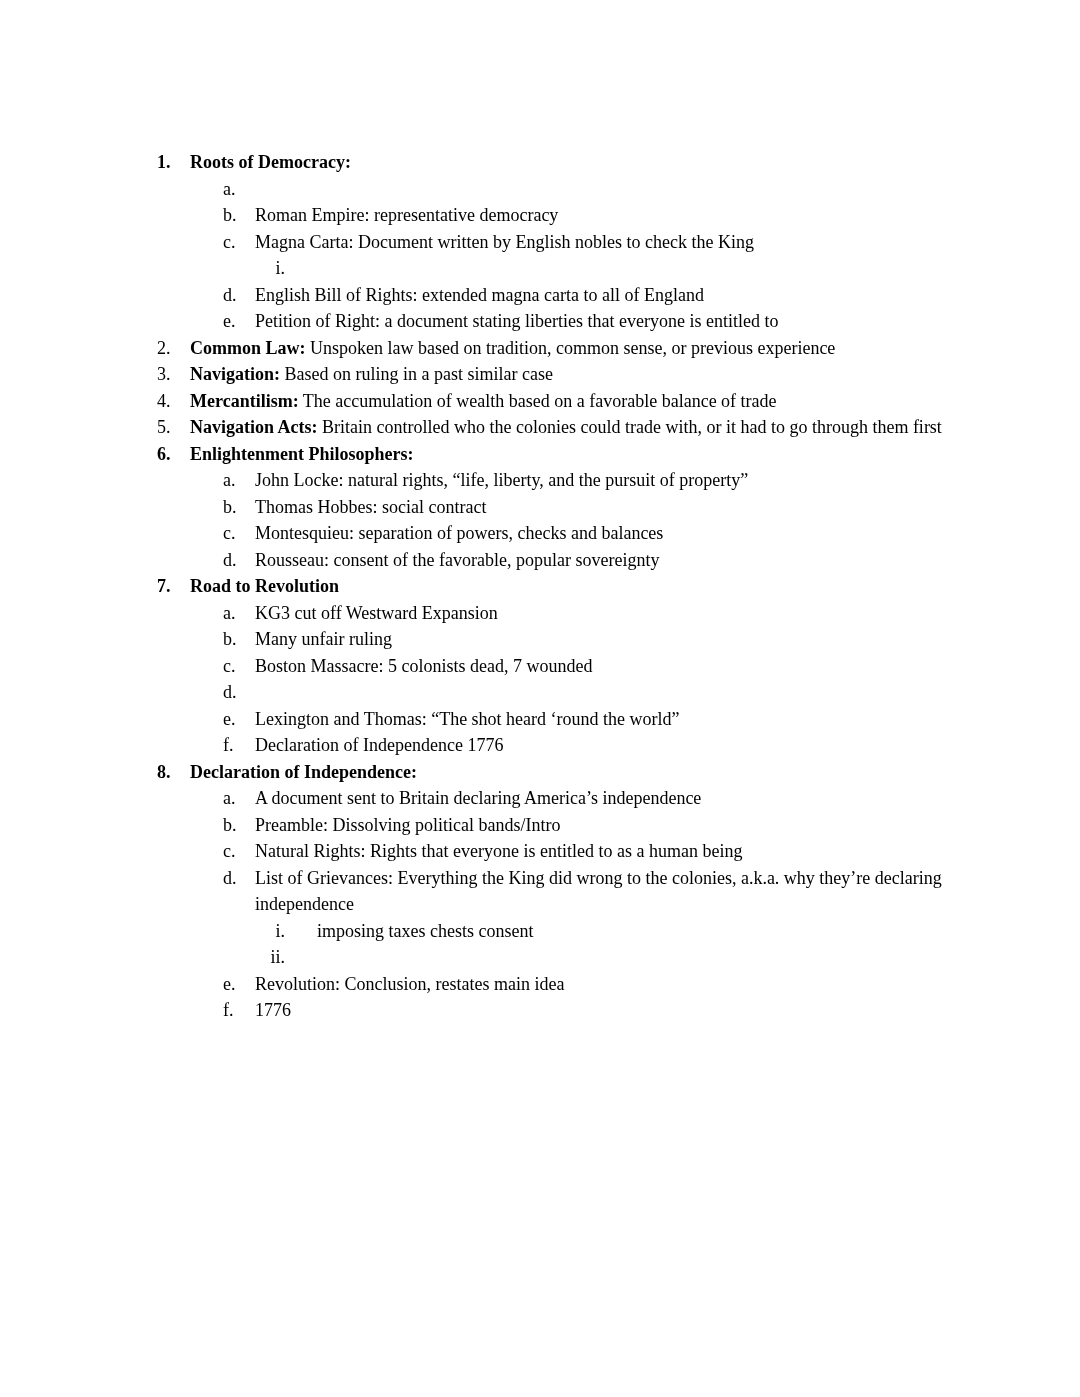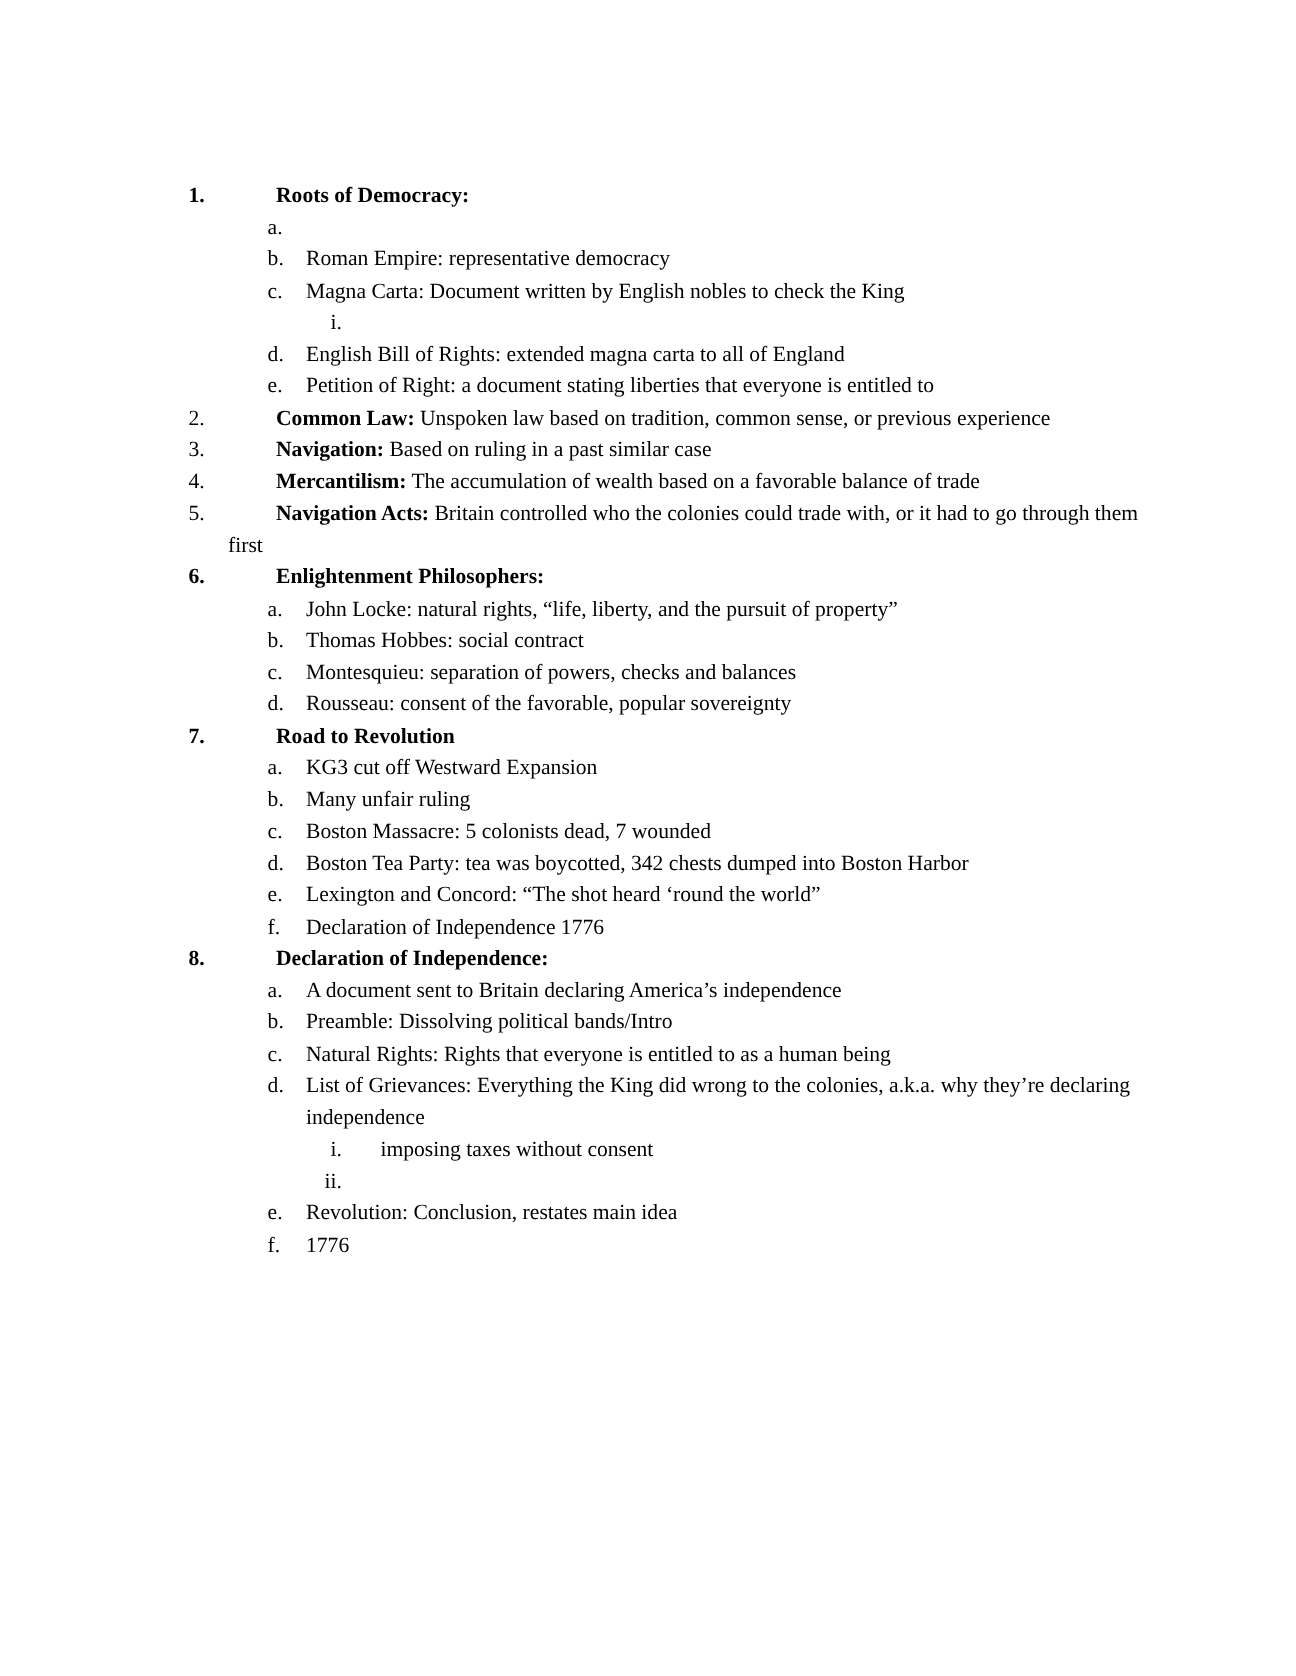--- a/index.html
+++ b/index.html
@@ -36,21 +36,21 @@
     flex: 1 1 auto;
     min-width: 0;
   }
   .level-1 { padding-left: 2px; }
   .level-1 .label { width: 33px; }
   .level-2 { padding-left: 68px; }
   .level-2 .label { width: 32px; }
   .level-3 { padding-left: 104px; }
   .level-3 .label { width: 26px; text-align: right; margin-right: 32px; }
   .bold { font-weight: bold; }
-  strong { font-weight: bold; margin-left: 40px; }
+  strong { font-weight: bold; }
 </style>
 </head>
 <body>
 
 <div class="page">
   <div class="outline">
       <div class="li level-1">
         <span class="label bold">1.</span>
         <span class="text"><strong>Roots of Democracy:</strong></span>
       </div>
@@ -123,25 +123,24 @@
       <div class="li level-2">
         <span class="label">b.</span>
         <span class="text">Many unfair ruling</span>
       </div>
       <div class="li level-2">
         <span class="label">c.</span>
         <span class="text">Boston Massacre: 5 colonists dead, 7 wounded</span>
       </div>
       <div class="li level-2">
         <span class="label">d.</span>
-        <span class="text">Boston Tea Party: tea was boycotted, 342 chests dumped into Boston Harbor</span>
       </div>
       <div class="li level-2">
         <span class="label">e.</span>
-        <span class="text">Lexington and Concord: “The shot heard ‘round the world”</span>
+        <span class="text">Lexington and Thomas: “The shot heard ‘round the world”</span>
       </div>
       <div class="li level-2">
         <span class="label">f.</span>
         <span class="text">Declaration of Independence 1776</span>
       </div>
       <div class="li level-1">
         <span class="label bold">8.</span>
         <span class="text"><strong>Declaration of Independence:</strong></span>
       </div>
       <div class="li level-2">
@@ -155,21 +154,21 @@
       <div class="li level-2">
         <span class="label">c.</span>
         <span class="text">Natural Rights: Rights that everyone is entitled to as a human being</span>
       </div>
       <div class="li level-2">
         <span class="label">d.</span>
         <span class="text">List of Grievances: Everything the King did wrong to the colonies, a.k.a. why they’re declaring independence</span>
       </div>
       <div class="li level-3">
         <span class="label">i.</span>
-        <span class="text">imposing taxes without consent</span>
+        <span class="text">imposing taxes chests consent</span>
       </div>
       <div class="li level-3">
         <span class="label">ii.</span>
       </div>
       <div class="li level-2">
         <span class="label">e.</span>
         <span class="text">Revolution: Conclusion, restates main idea</span>
       </div>
       <div class="li level-2">
         <span class="label">f.</span>

